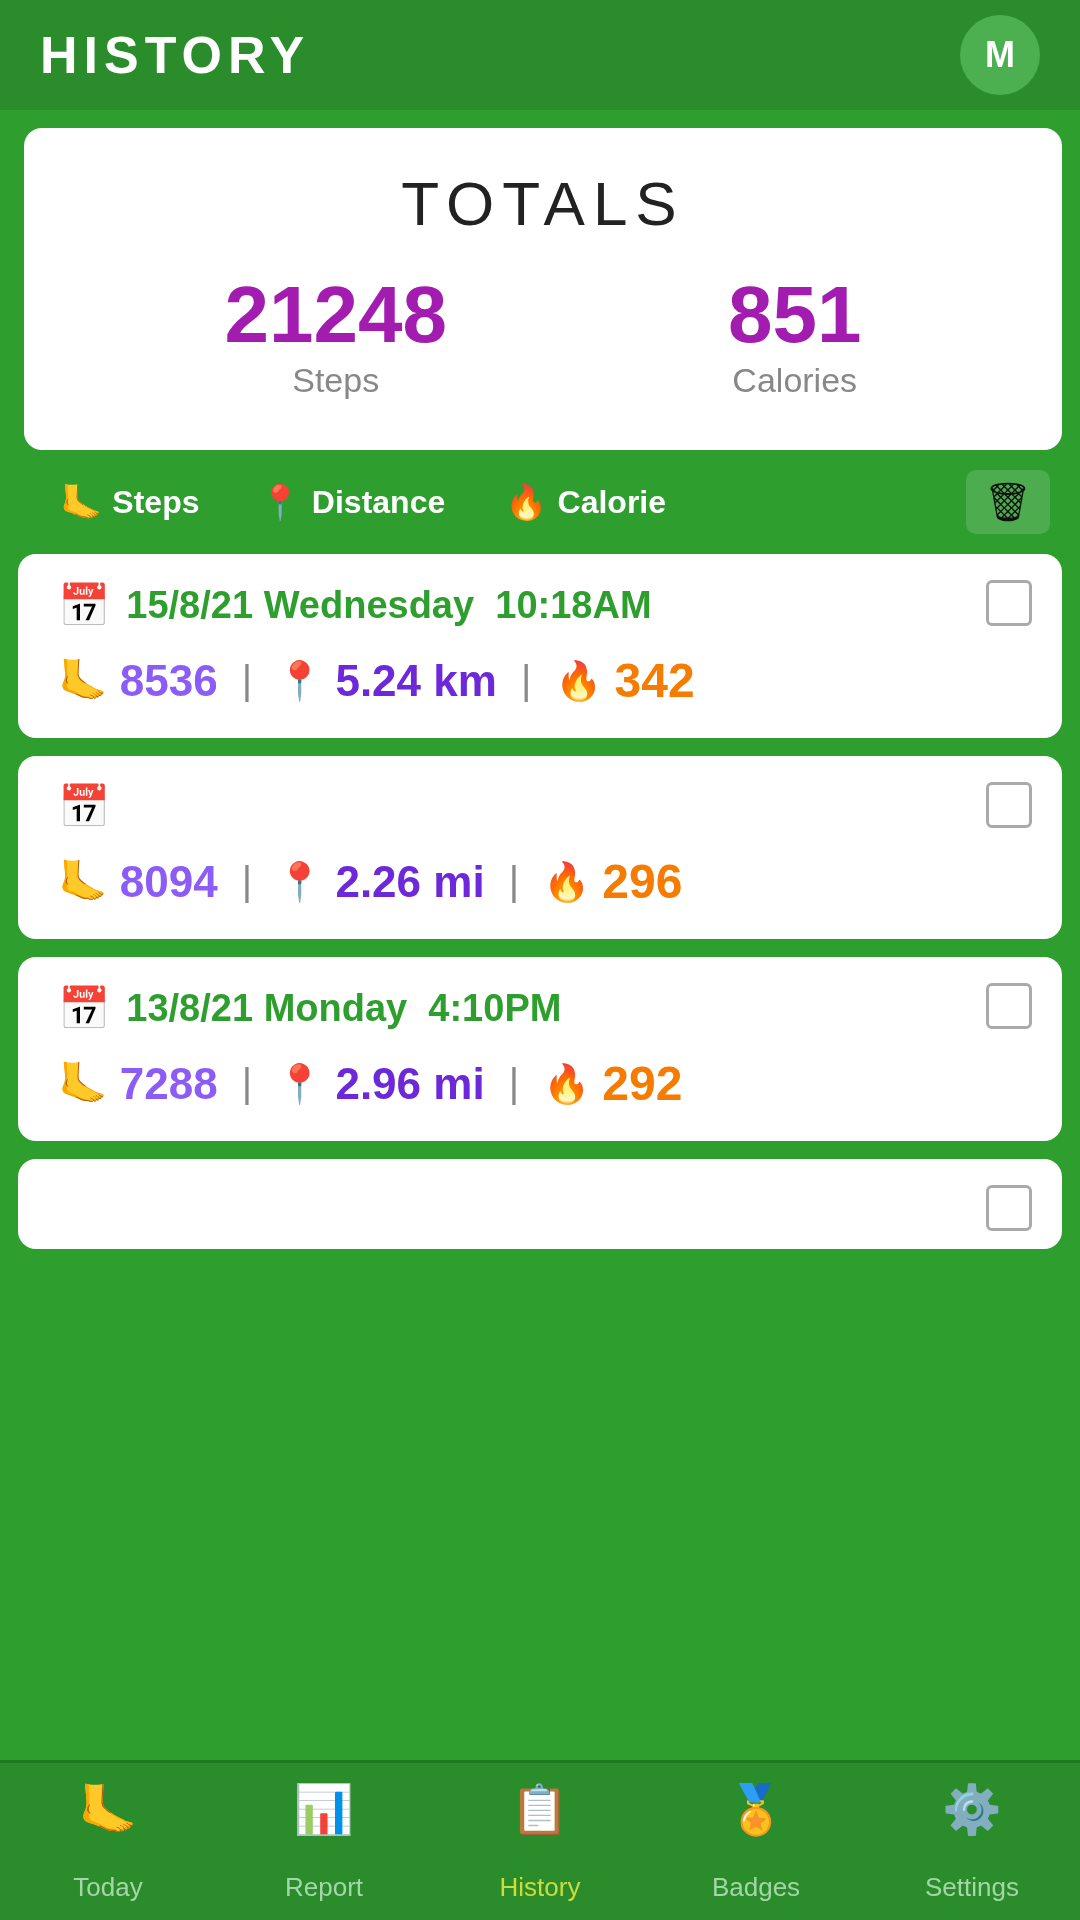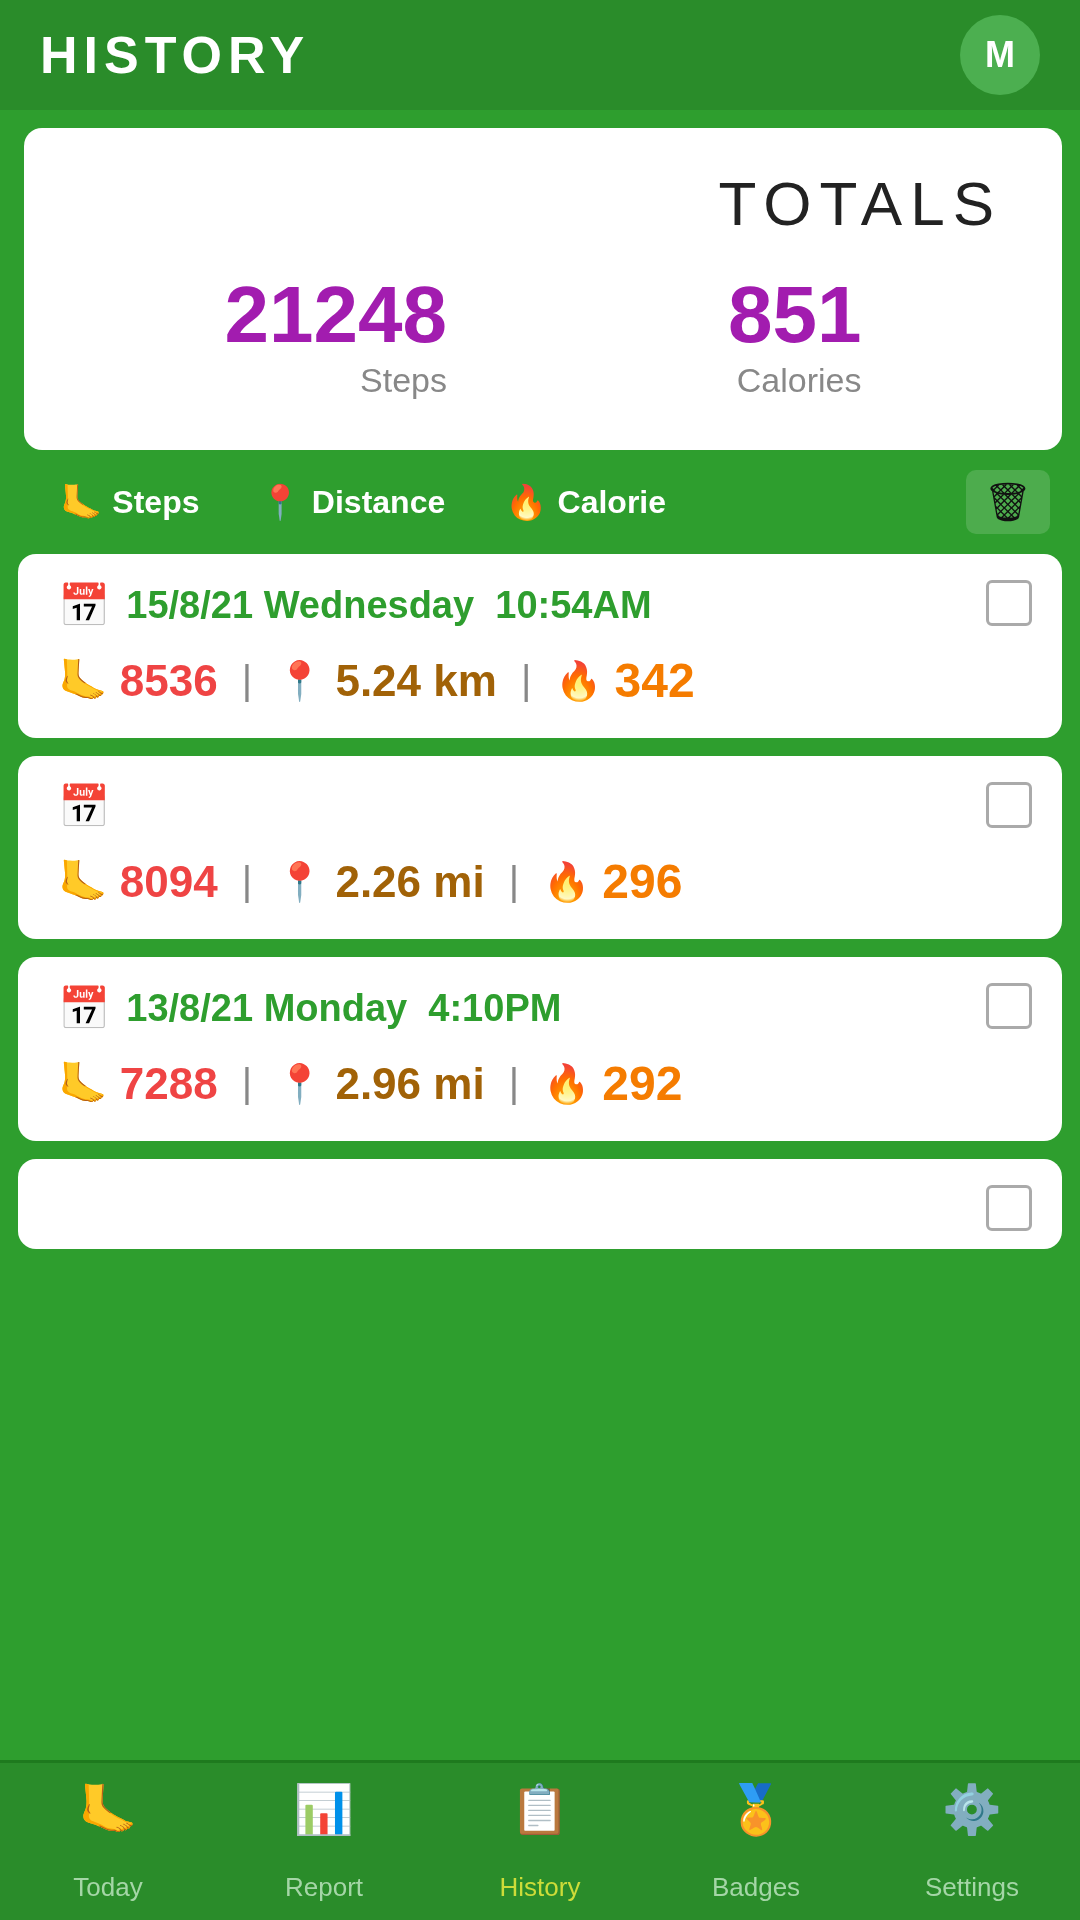--- a/index.html
+++ b/index.html
@@ -40,21 +40,21 @@
       font-size: 36px;
       font-weight: bold;
     }
 
     
     .totals-card {
       background: white;
       margin: 18px 18px 0 24px;
       border-radius: 18px;
       padding: 40px 60px 50px 60px;
-      text-align: right;
+      text-align: center;
     }
     .totals-title {
       font-size: 62px;
       font-weight: 300;
       color: #222;
       letter-spacing: 8px;
       margin-bottom: 30px;
     }
     .totals-numbers {
       display: flex;
@@ -158,36 +158,36 @@
       align-items: center;
       gap: 12px;
     }
     .steps-icon {
       color: #2e9e2e;
       font-size: 40px;
     }
     .steps-value {
       font-size: 44px;
       font-weight: 800;
-      color: #ef4444;
+      color: #8b5cf6;
     }
     .stat-sep {
       font-size: 40px;
       color: #888;
       margin: 0 24px;
       font-weight: 300;
     }
     .dist-icon {
       color: #1565c0;
       font-size: 38px;
     }
     .dist-value {
       font-size: 44px;
       font-weight: 800;
-      color: #a16207;
+      color: #6d28d9;
     }
     .cal-icon {
       color: #f57c00;
       font-size: 38px;
     }
     .cal-value {
       font-size: 48px;
       font-weight: 800;
       color: #f57c00;
     }
@@ -269,21 +269,21 @@
   <button class="delete-btn">🗑</button>
 </div>
 
 <div class="history-list">
 
   <div class="history-card">
     <div class="card-checkbox"></div>
     <div class="card-date-row">
       <span class="calendar-icon">📅</span>
       <span class="card-date-text">
-        <span>15/8/21 Wednesday</span>&nbsp;&nbsp;<span>10:54AM</span>
+        <span>15/8/21 Wednesday</span>&nbsp;&nbsp;<span>10:18AM</span>
       </span>
     </div>
     <div class="card-stats-row">
       <div class="stat-block">
         <span class="steps-icon">🦶</span>
         <span class="steps-value">8536</span>
       </div>
       <span class="stat-sep">|</span>
       <div class="stat-block">
         <span class="dist-icon">📍</span>

